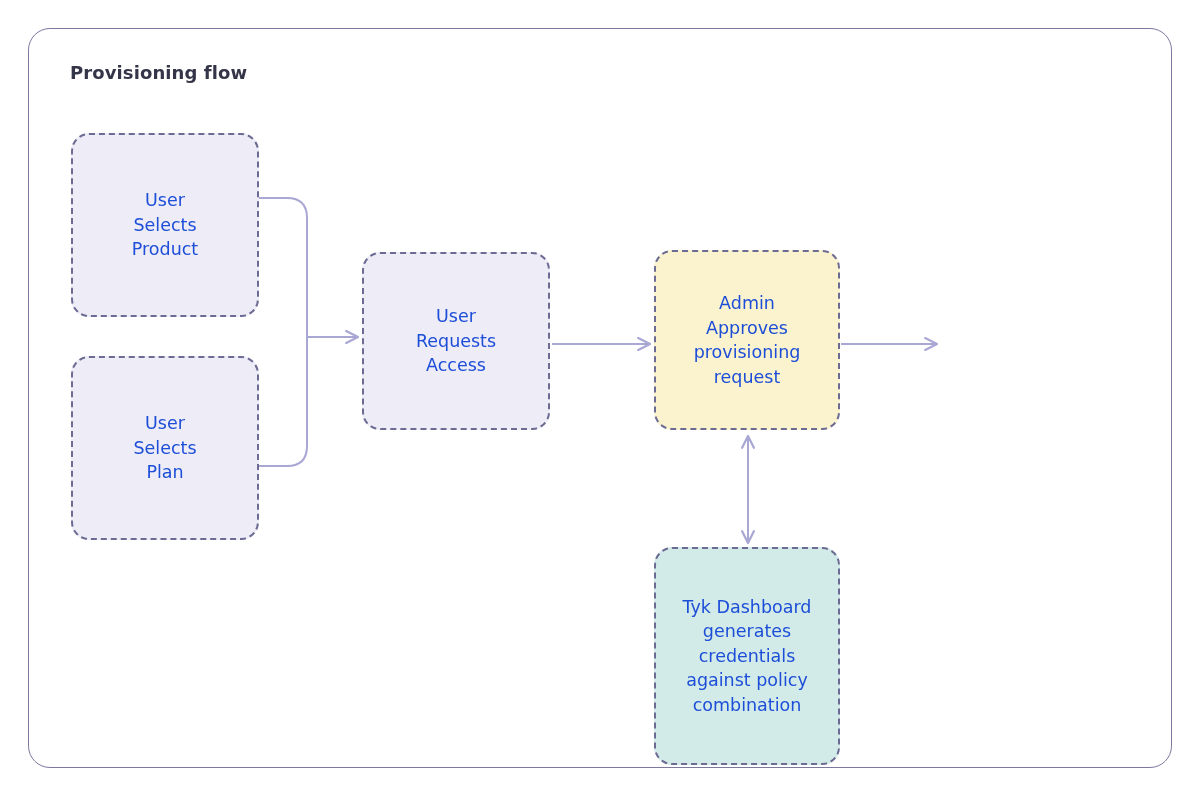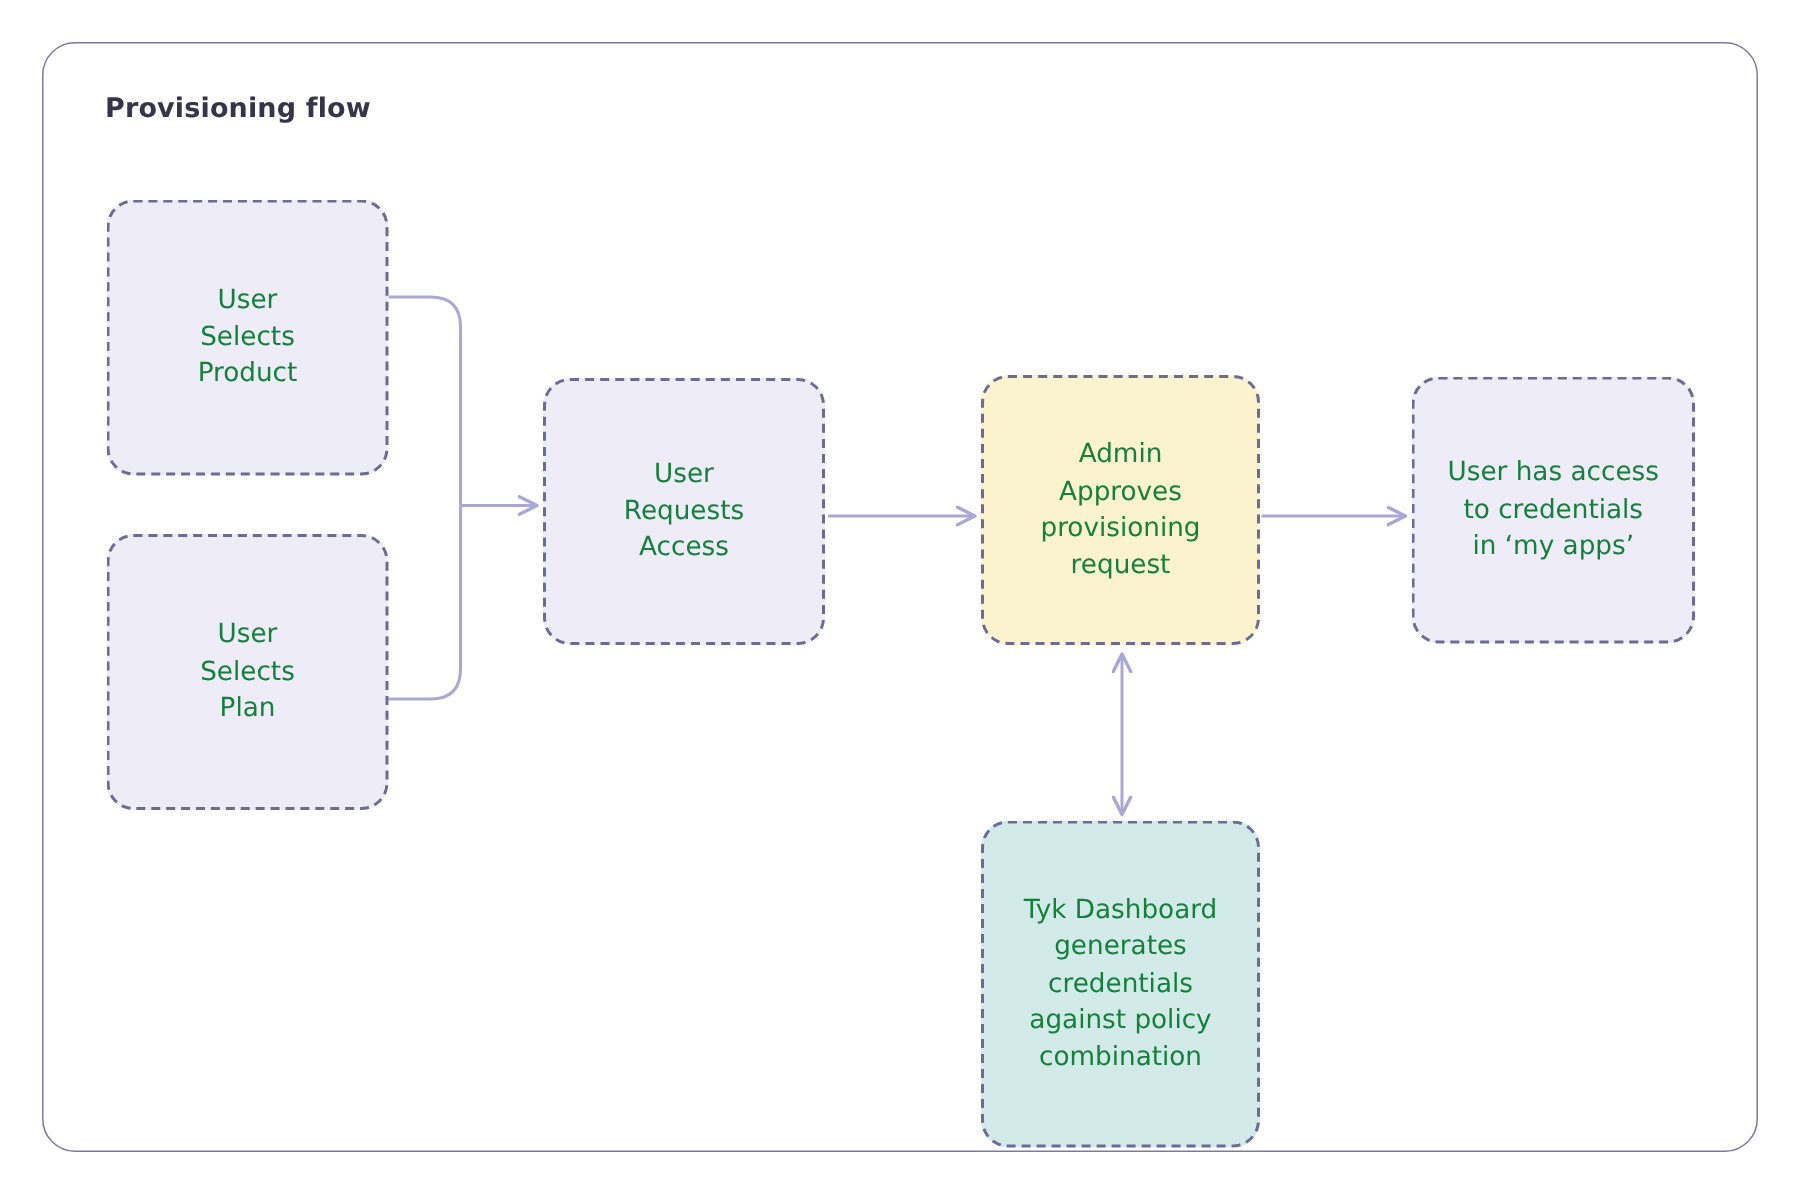--- a/index.html
+++ b/index.html
@@ -45,21 +45,21 @@
   
   .node {
     position: absolute;
     box-sizing: border-box;
     border: 2.4px dashed #6b6b93;
     border-radius: 18px;
     display: flex;
     align-items: center;
     justify-content: center;
     text-align: center;
-    color: #15803d;
+    color: #1d4ed8;
     font-size: 17.5px;
     line-height: 24.5px;
     padding: 4px 10px;
   }
   .node .label { display: block; }
   .fill-lavender { background: #edecf7; }
   .fill-yellow   { background: #fbf3cd; }
   .fill-teal     { background: #d3ebe8; }
 
   #node-user-selects-product { left: 71px;  top: 133px; width: 188px; height: 184px; }
@@ -119,21 +119,18 @@
   </div>
 
   <div class="node fill-lavender" id="node-user-requests-access">
     <span class="label">User<br>Requests<br>Access</span>
   </div>
 
   <div class="node fill-yellow" id="node-admin-approves">
     <span class="label">Admin<br>Approves<br>provisioning<br>request</span>
   </div>
 
-  <div class="node fill-lavender" id="node-user-has-access">
-    <span class="label">User has access<br>to credentials<br>in ‘my apps’</span>
-  </div>
 
   <div class="node fill-teal" id="node-tyk-dashboard">
     <span class="label">Tyk Dashboard<br>generates<br>credentials<br>against policy<br>combination</span>
   </div>
 
 </div>
 
 </body></html>

